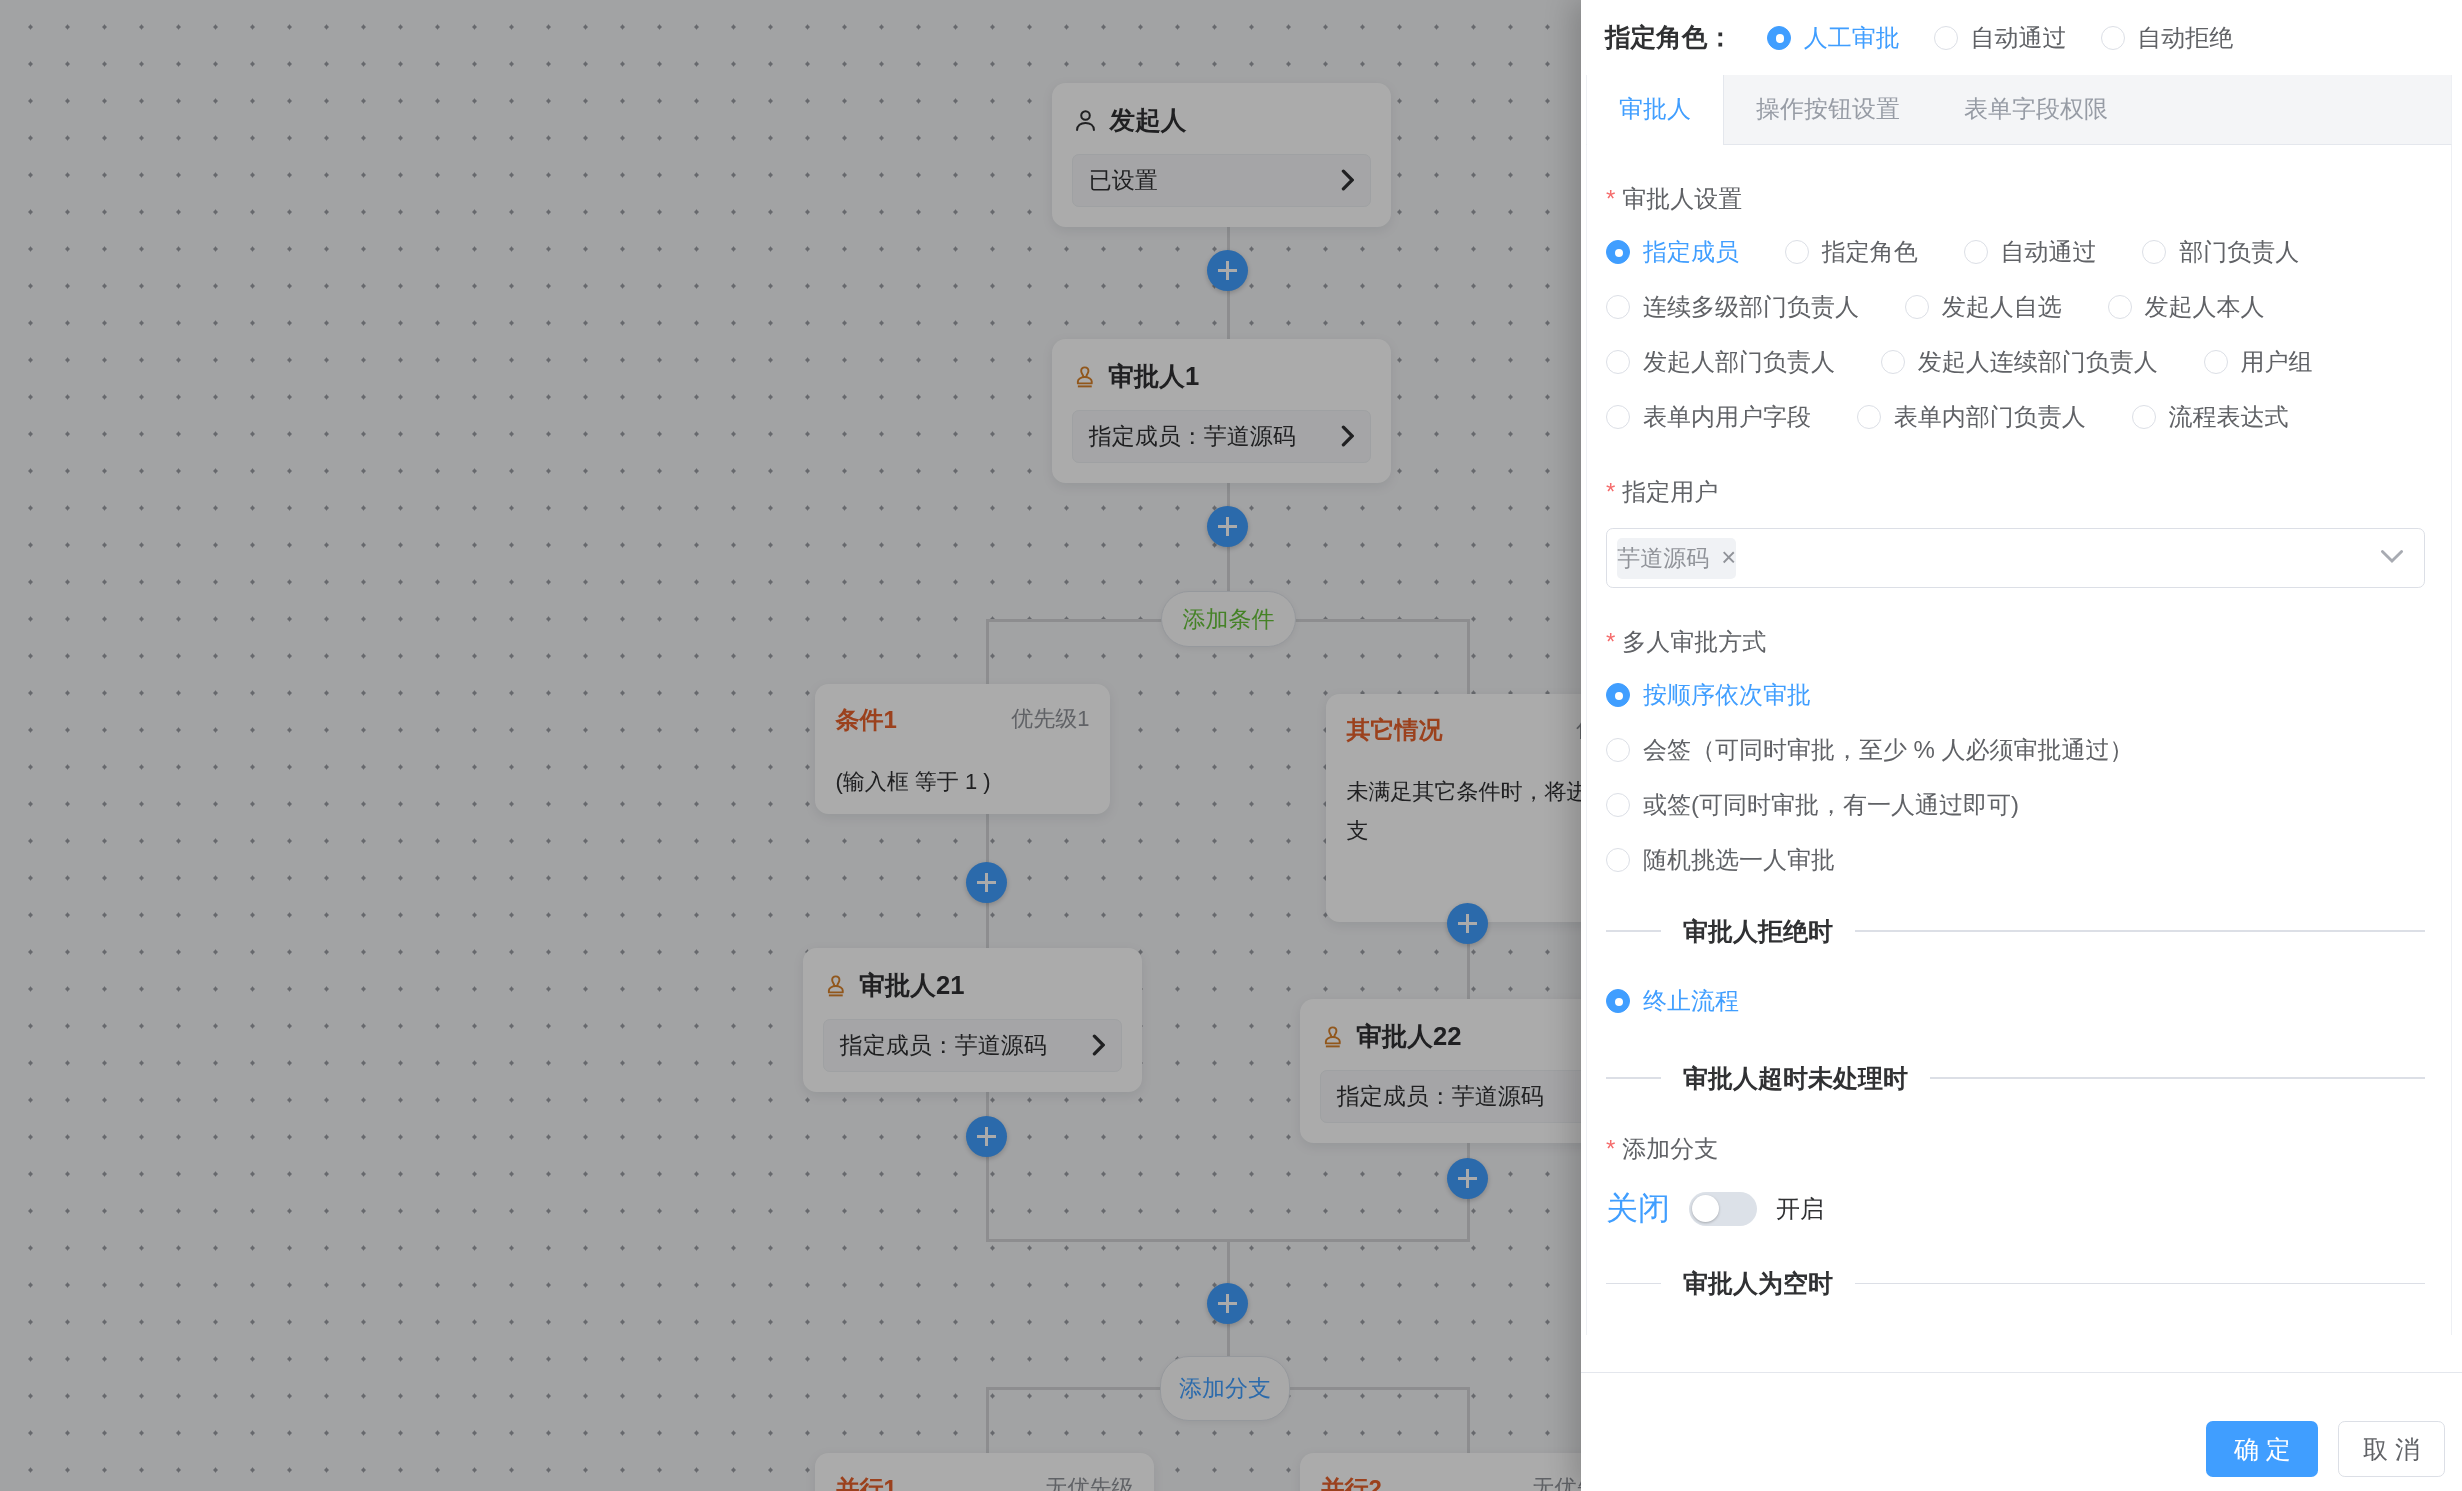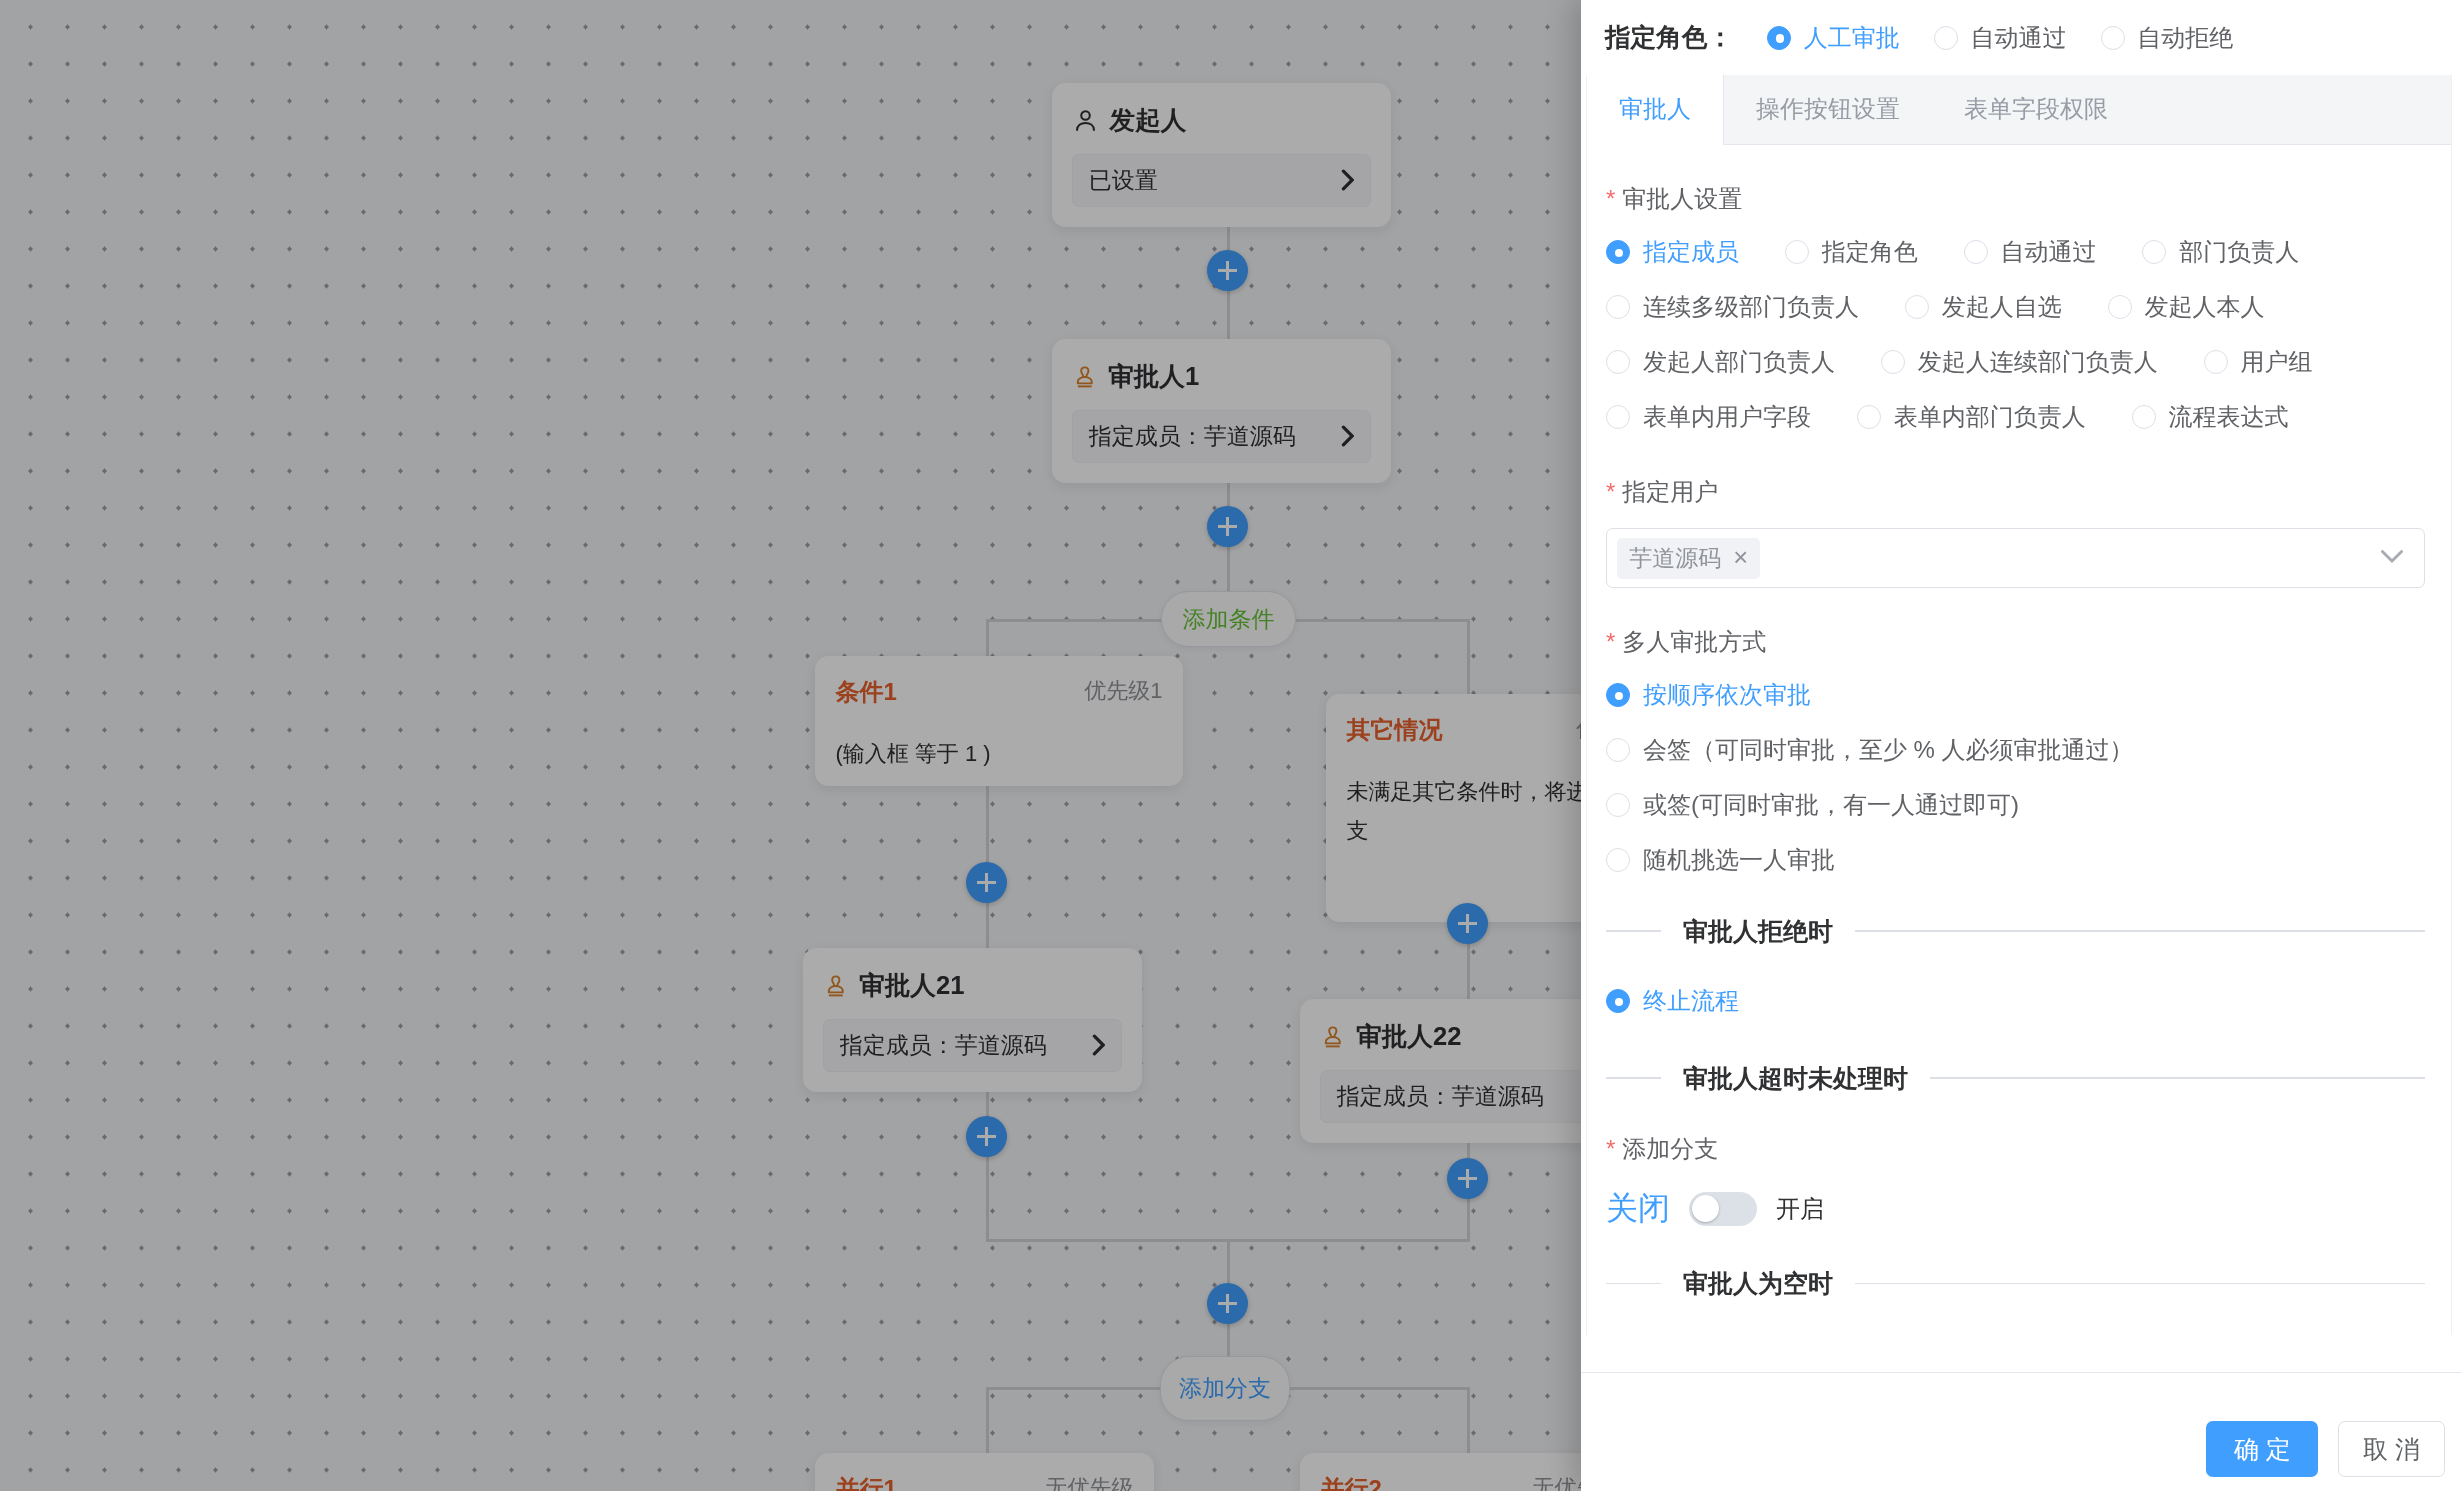--- a/index.html
+++ b/index.html
@@ -72,21 +72,21 @@
   .radio.checked .dot::after { content:""; position:absolute; left:7.7px; top:7.7px;
     width:8.5px; height:8.5px; border-radius:50%; background:#fff; }
   .radio.checked .rlbl { color:#409eff; }
   .radio-row { display:flex; gap:46px; margin-top:21px; height:34px; align-items:center; }
   .radio-row.first { margin-top:22px; }
   .radio-item { margin-top:21px; height:34px; display:flex; align-items:center; }
 
   .select { margin-top:22px; height:60px; border:1.7px solid #dcdfe6; border-radius:6.8px;
     display:flex; align-items:center; justify-content:space-between; padding:0 20.4px 0 10.2px; }
   .tag { background:#f0f2f5; height:41px; border-radius:5.1px; display:flex; align-items:center;
-    gap:12px; padding:0 12px; font-size:23px; color:#909399; }
+    gap:12px; padding:0 0; font-size:23px; color:#909399; }
   .tag .x { font-size:25.6px; line-height:1; cursor:pointer; }
 
   .divider { display:flex; align-items:center; margin-top:37px; height:34px; }
   .divider::before { content:""; width:55px; height:1.7px; background:#dcdfe6; margin-right:22px; }
   .divider::after { content:""; flex:1; height:1.7px; background:#dcdfe6; margin-left:22px; }
   .divider .dtitle { font-weight:bold; font-size:25px; color:#303133; }
 
   .switch-row { margin-top:25.6px; display:flex; align-items:center; gap:19px; height:41px; }
   .sw-off { font-size:32px; color:#409eff; }
   .sw-on { font-size:24px; color:#303133; }
@@ -154,21 +154,21 @@
       <span class="chev">
         <svg viewBox="0 0 12 20" width="13.6" height="22" fill="none" stroke="#303133" stroke-width="3" stroke-linecap="round">
             <polyline points="2,2 10,10 2,18"></polyline>
           </svg>
       </span>
     </div>
   </div>
 
   <div class="pill green" style="left:1161px;top:591px;width:135px;height:56px;">添加条件</div>
 
-  <div class="node-card" style="left:815px;top:656px;width:368px;height:130px;">
+  <div class="node-card" style="left:815px;top:684px;width:295px;height:130px;">
     <div class="cond-head">
       <span class="cond-title">条件1</span>
       <span class="cond-priority">优先级1</span>
     </div>
     <div class="cond-text">(输入框 等于 1 )</div>
   </div>
 
   <div class="node-card" style="left:1326px;top:694px;width:349px;height:228px;">
     <div class="cond-head">
       <span class="cond-title">其它情况</span>

